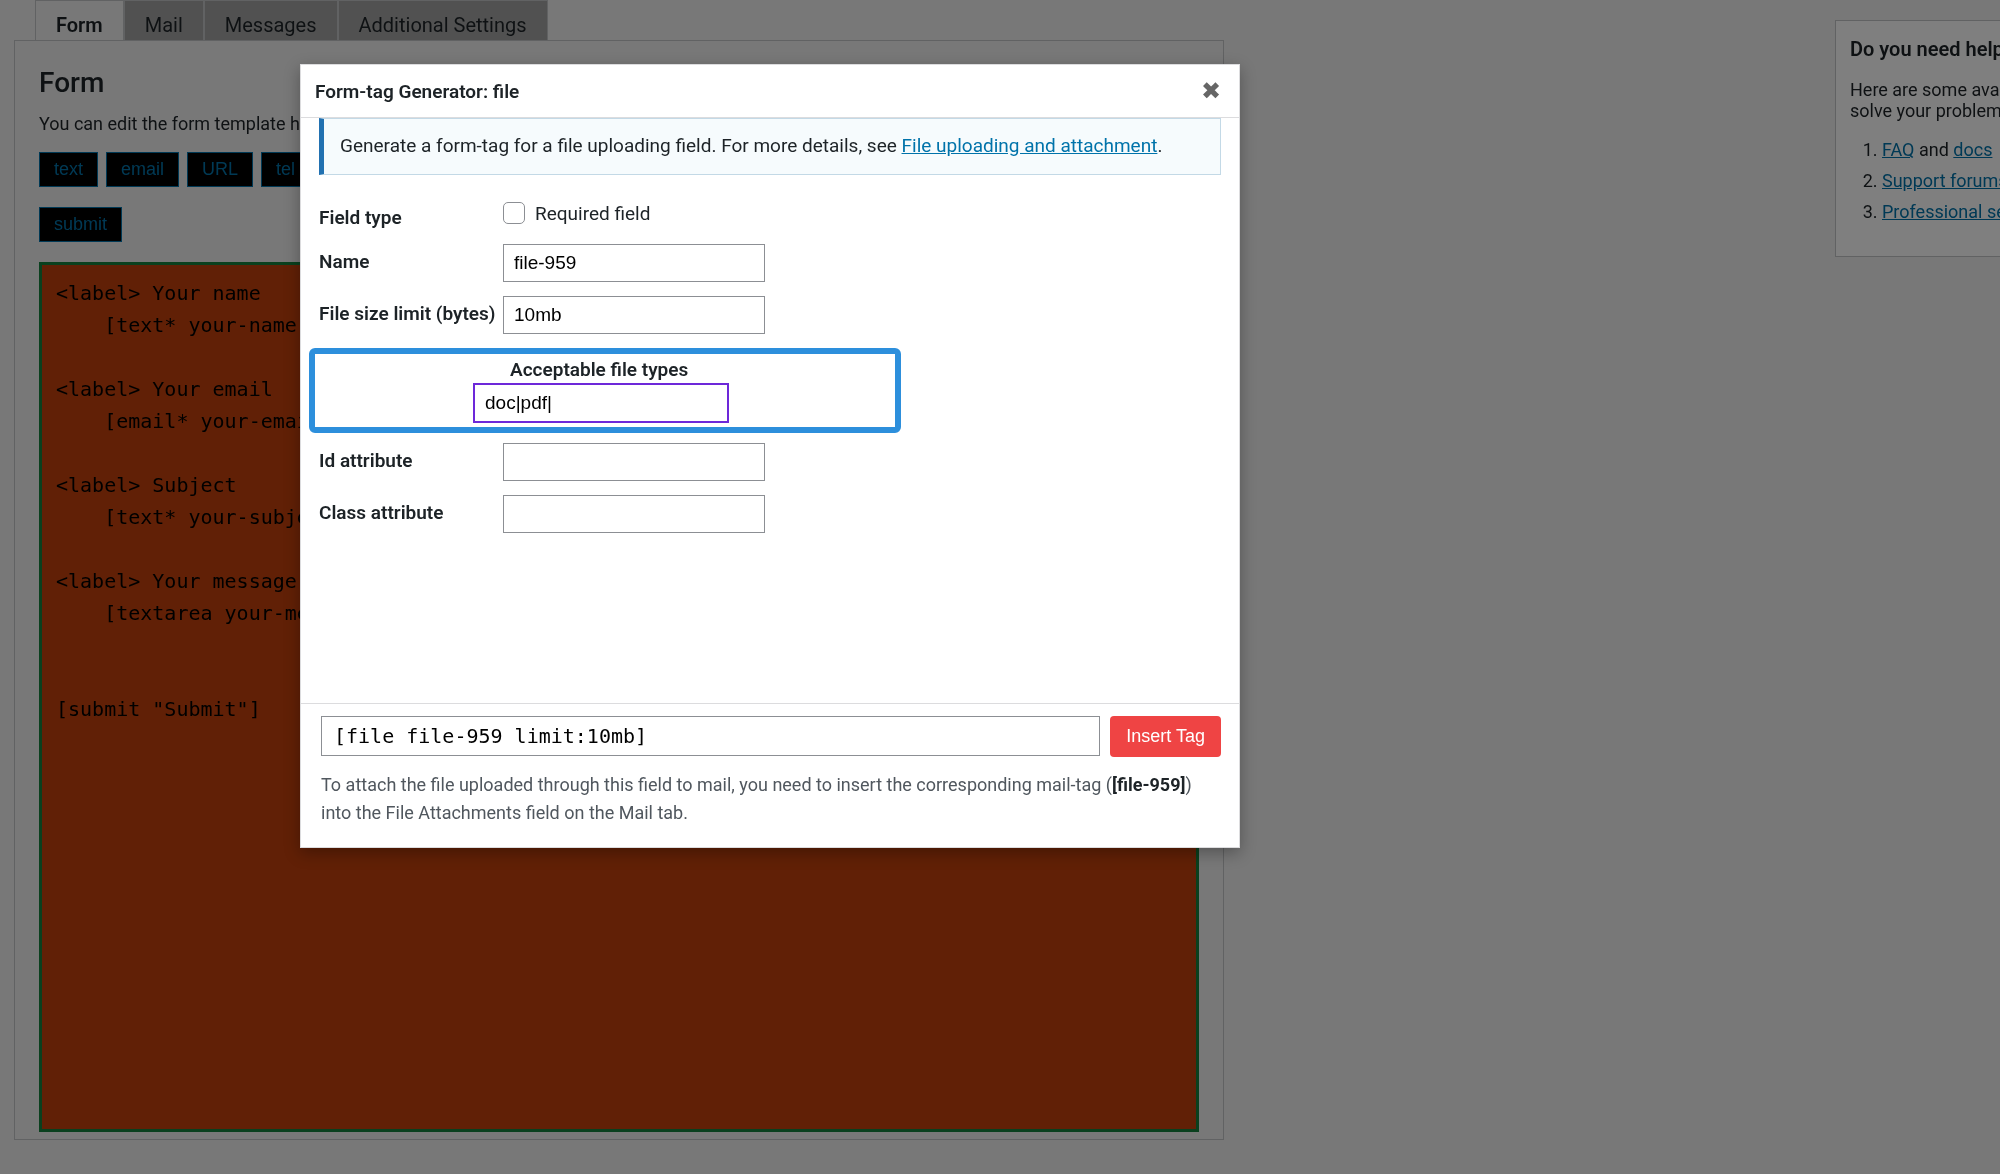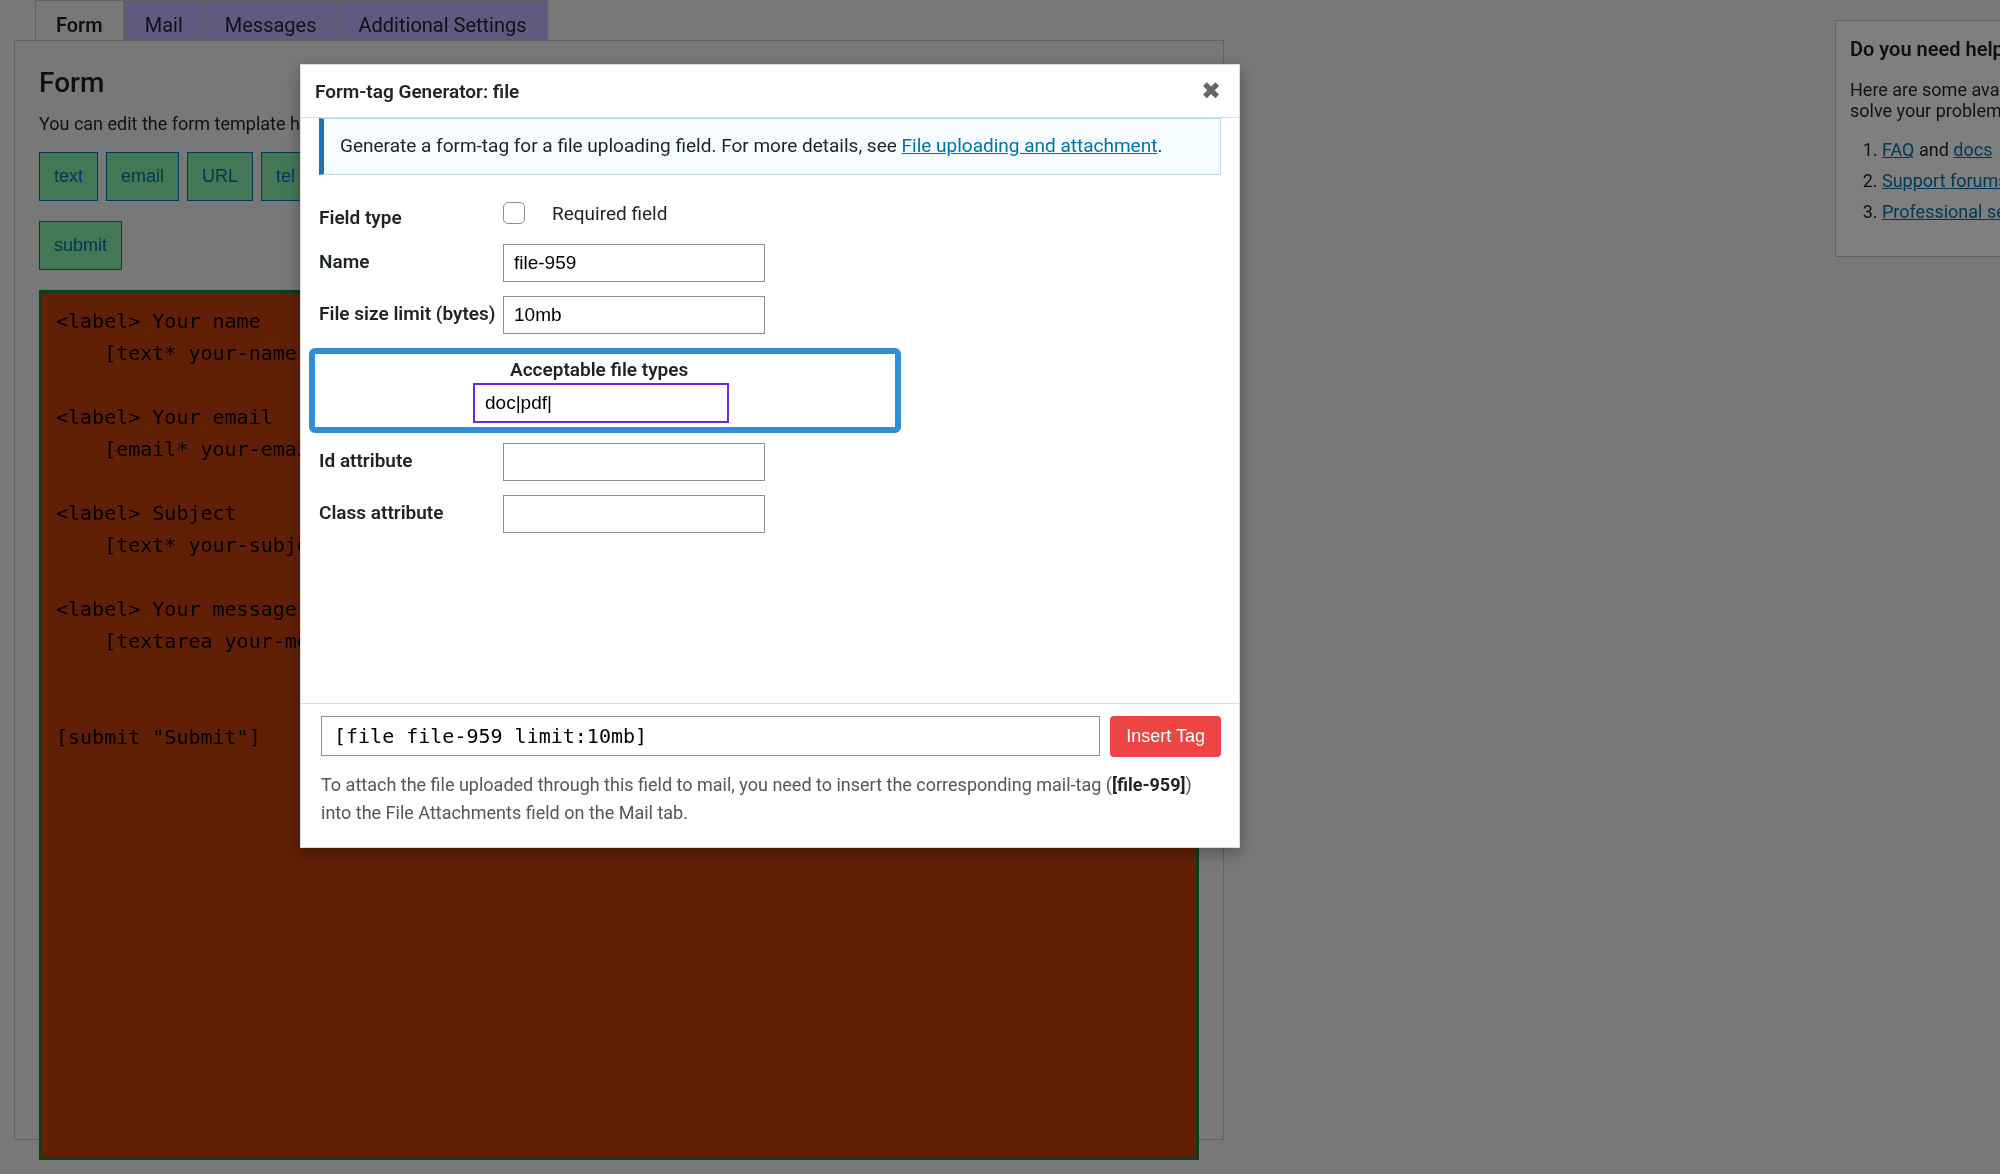--- a/index.html
+++ b/index.html
@@ -23,21 +23,21 @@
 
 
 .tabs {
   display: flex;
   padding-left: 35px;
   padding-top: 0;
 }
 .tab {
   padding: 12px 20px;
   font-size: 20px;
-  background: #c4b5fd;
+  background: #a3a3a3;
   border: 1px solid #c3c4c7;
   cursor: pointer;
   margin-right: 0;
 }
 .tab.active {
   background: #f0f0f1;
   border-bottom-color: #f0f0f1;
   font-weight: 600;
   border-top: 1px solid #c3c4c7;
   border-left: 1px solid #c3c4c7;
@@ -66,22 +66,22 @@
 }
 .tag-buttons {
   display: flex;
   gap: 8px;
   flex-wrap: wrap;
   margin-bottom: 20px;
 }
 .tag-btn {
   border: 1px solid #0073aa;
   color: #0073aa;
-  background: #86efac;
-  padding: 13px 14px;
+  background: #000000;
+  padding: 6px 14px;
   font-size: 18px;
   cursor: pointer;
 }
 .code-area {
   width: 100%;
   height: 870px;
   border: 3px solid #15803d;
   background: #c2410c;
   font-family: Menlo, Consolas, monospace;
   font-size: 20px;
@@ -188,21 +188,21 @@
   width: 262px;
   height: 38px;
   border: 1px solid #8c8f94;
   background: #fff;
   font-size: 19px;
   padding: 4px 10px;
 }
 .checkbox-wrap {
   display: flex;
   align-items: center;
-  gap: 27px;
+  gap: 10px;
   font-size: 19px;
   padding-top: 2px;
 }
 .checkbox-wrap .cb {
   width: 22px;
   height: 22px;
   border: 1px solid #8c8f94;
   border-radius: 5px;
   background: #fff;
 }

